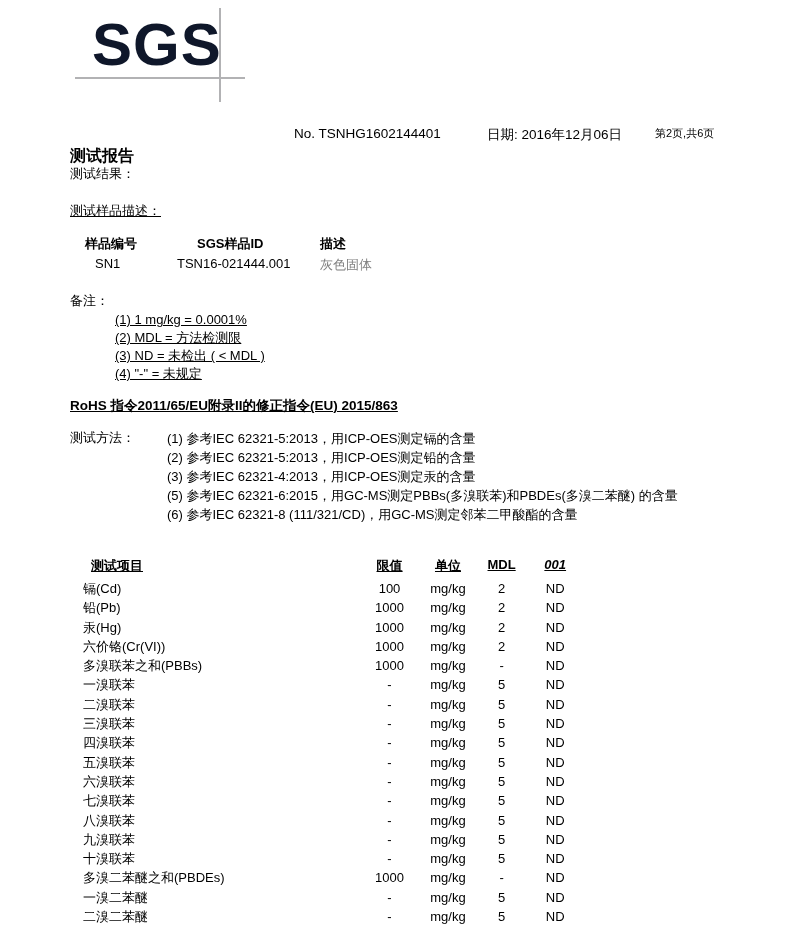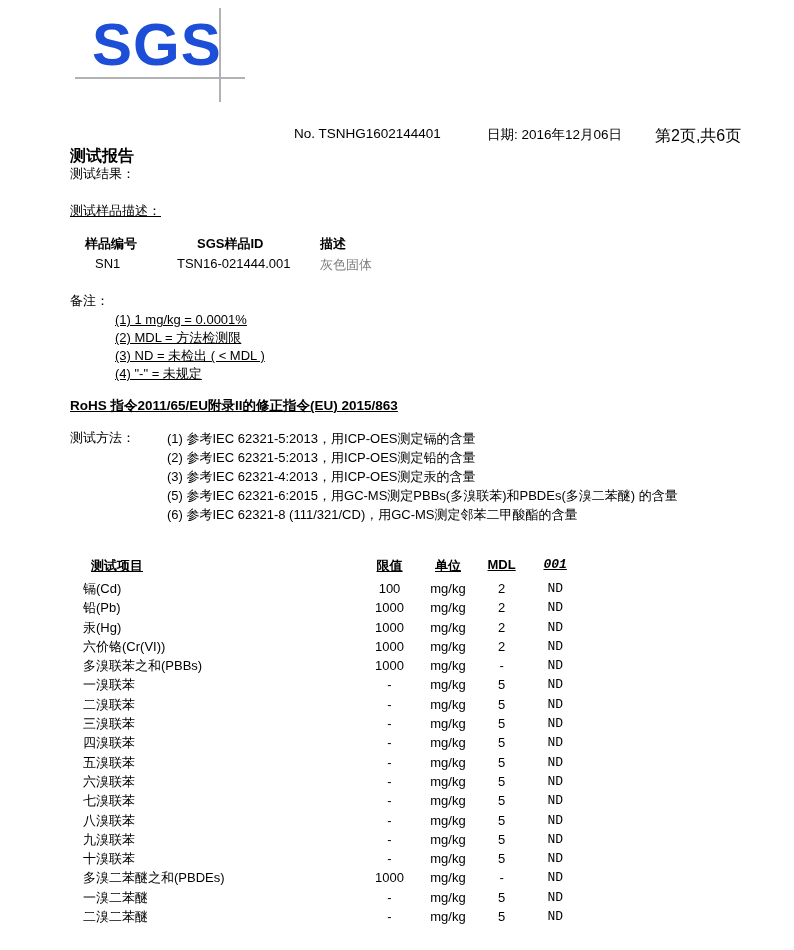--- a/index.html
+++ b/index.html
@@ -9,31 +9,31 @@
     background:#ffffff;
     font-family:"Liberation Sans","DejaVu Sans",sans-serif;
     color:#000;
     font-size:13px;
     overflow:hidden;
   }
   
   .logo-text {
     position:absolute; left:92px; top:10px;
     font-size:60px; font-weight:bold; letter-spacing:1px;
-    color:#1d4ed8;
+    color:#0f172a;
     font-family:"Liberation Sans","DejaVu Sans",sans-serif;
   }
   .logo-vline { position:absolute; left:219px; top:8px; width:2px; height:94px; background:#b2b2b4; }
   .logo-hline { position:absolute; left:75px; top:77px; width:170px; height:2px; background:#b2b2b4; }
 
   
   .hdr-title   { position:absolute; left:70px;  top:122px; font-size:16px; font-weight:bold;margin-top:24px; }
   .hdr-no      { position:absolute; left:294px; top:126px; font-size:13.5px; }
   .hdr-date    { position:absolute; left:487px; top:126px; font-size:13.5px; }
-  .hdr-page    { position:absolute; left:655px; top:126px; font-size:16px; }
+  .hdr-page    { position:absolute; left:655px; top:126px; font-size:11px; }
 
   
   .lbl-result  { position:absolute; left:70px; top:165px; }
   .lbl-sample  { position:absolute; left:70px; top:202px; text-decoration:underline; }
 
   
   .sample-table { position:absolute; left:70px; top:235px; width:500px; height:46px; }
   .sample-table span { position:absolute; white-space:nowrap; }
   .sh1 { left:15px;  top:0; font-weight:bold; }
   .sh2 { left:127px; top:0; font-weight:bold; }
@@ -58,21 +58,21 @@
 
   
   .results { position:absolute; left:70px; top:557px; width:512px; }
   .result-header { display:flex; height:22px; align-items:flex-start; }
   .result-row    { display:flex; line-height:19.3px; height:19.3px; }
   .cell { display:block; white-space:nowrap; }
   .c0 { width:282px; text-align:left;margin-left:13px; }
   .c1 { width:65px;  text-align:center; }
   .c2 { width:55px;  text-align:center; }
   .c3 { width:55px;  text-align:center; }
-  .c4 { width:55px;  text-align:center;font-family:Liberation Mono, monospace; }
+  .c4 { width:55px;  text-align:center; }
   .hu { text-decoration:underline; font-weight:bold; }
   .c0 .hu { margin-left:8px; }
   .italic { font-style:italic; }
 </style>
 </head>
 <body>
 
 <div class="page">
 
   <div class="logo-text">SGS</div>

